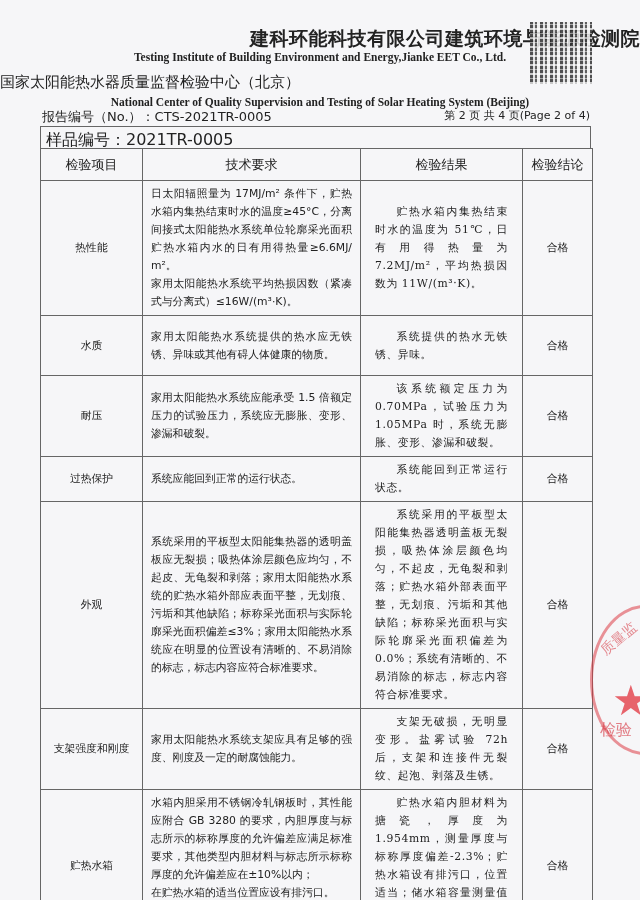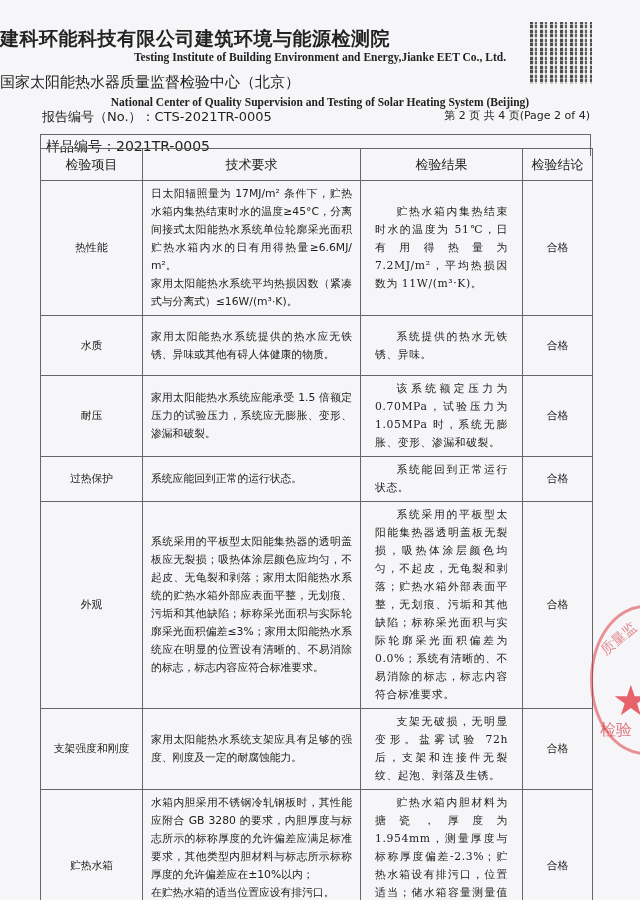--- a/index.html
+++ b/index.html
@@ -1,27 +1,27 @@
 <!DOCTYPE html>
 <html><head>
 <meta charset="utf-8">
 <style>
   html, body { margin:0; padding:0; }
   body { width:640px; height:900px; background:#f6f6f8; position:relative; overflow:hidden; font-family:"DejaVu Sans", sans-serif; color:#222; }
-  .hdr-cn1 { position:absolute; top:26px; left:0; width:640px; text-align:left; font-size:19px; font-weight:bold; letter-spacing:0.5px; }
+  .hdr-cn1 { position:absolute; top:26px; left:0; width:640px; text-align:right; font-size:19px; font-weight:bold; letter-spacing:0.5px; }
   .hdr-en1 { position:absolute; top:51px; left:0; width:640px; text-align:center; font-family:"Liberation Serif", serif; font-size:11.5px; font-weight:bold; }
   .hdr-cn2 { position:absolute; top:73px; left:0; width:640px; text-align:left; font-size:15px; }
   .hdr-en2 { position:absolute; top:96px; left:0; width:640px; text-align:center; font-family:"Liberation Serif", serif; font-size:11.5px; font-weight:bold; }
   .report-no { position:absolute; top:108px; left:42px; font-size:13px; }
   .page-no { position:absolute; top:108px; right:50px; font-size:11px; }
   .qr { position:absolute; top:22px; left:530px; width:62px; height:62px; background:
         repeating-linear-gradient(90deg,#333 0 3px,#ddd 3px 5px,#444 5px 7px,#eee 7px 10px),
         #999; opacity:.85; }
   .qr::before { content:""; position:absolute; inset:0; background:repeating-linear-gradient(0deg, rgba(255,255,255,.7) 0 2px, transparent 2px 5px, rgba(255,255,255,.5) 5px 6px, transparent 6px 9px); }
-  .sample-box { position:absolute; top:126px; left:40px; width:551px; height:22px; border:1px solid #666; border-bottom:none; box-sizing:border-box; font-size:14px; padding:3px 0 0 5px;margin-top:8px; }
+  .sample-box { position:absolute; top:126px; left:40px; width:551px; height:22px; border:1px solid #666; border-bottom:none; box-sizing:border-box; font-size:16px; padding:3px 0 0 5px; }
   table.main { position:absolute; top:148px; left:40px; width:552px; border-collapse:collapse; table-layout:fixed; }
   table.main td { border:1px solid #666; font-size:10.8px; line-height:18px; vertical-align:middle; padding:0; }
   td.item { text-align:center; font-size:13px; }
   td.req { padding:4px 8px !important; text-align:justify; }
   td.res { padding:4px 14px !important; font-family:"DejaVu Serif", serif; font-size:10.2px; letter-spacing:0.6px; text-align:justify; }
   td.con { text-align:center; font-size:12px; }
   tr.head td { height:31px; text-align:center; font-size:13px; }
   .indent { text-indent:2em; }
   .stamp { position:absolute; left:590px; top:605px; width:110px; height:150px; border:3px solid rgba(220,60,70,.55); border-radius:50%; box-sizing:border-box; }
   .stamp-star { position:absolute; left:612px; top:680px; color:rgba(225,50,60,.75); font-size:42px; line-height:42px; }

